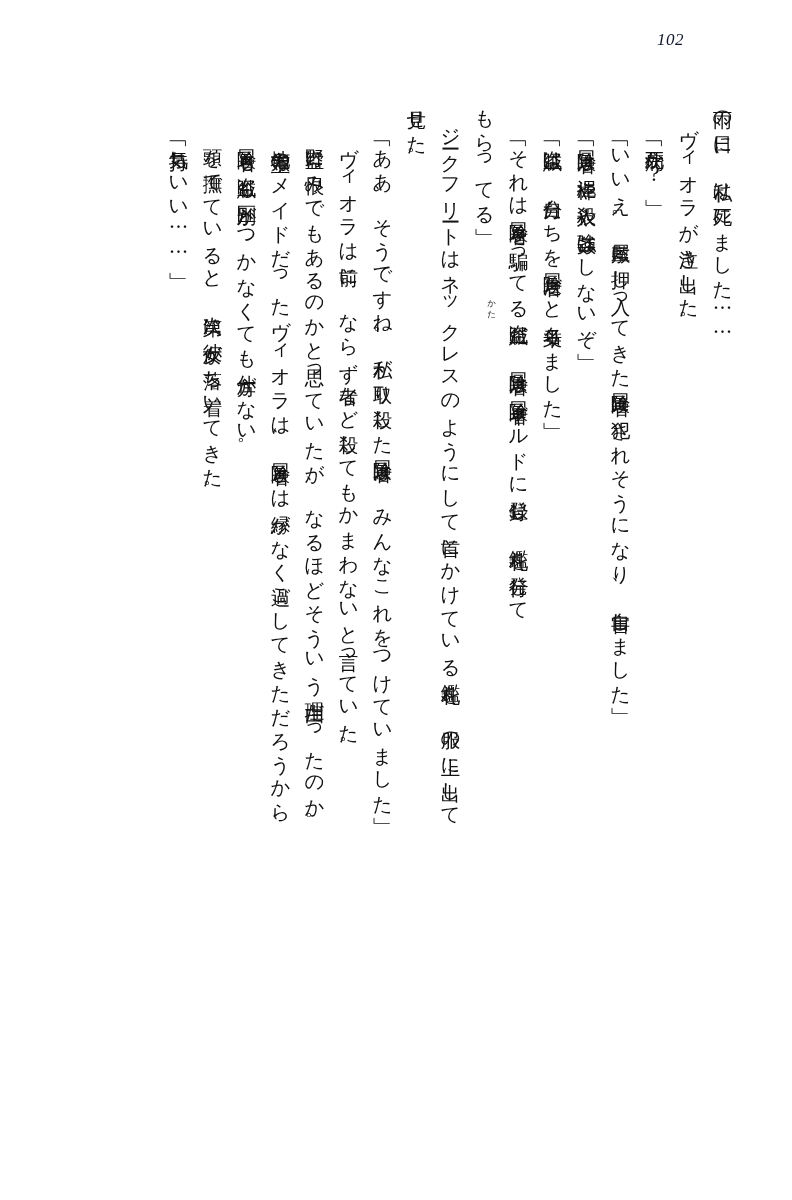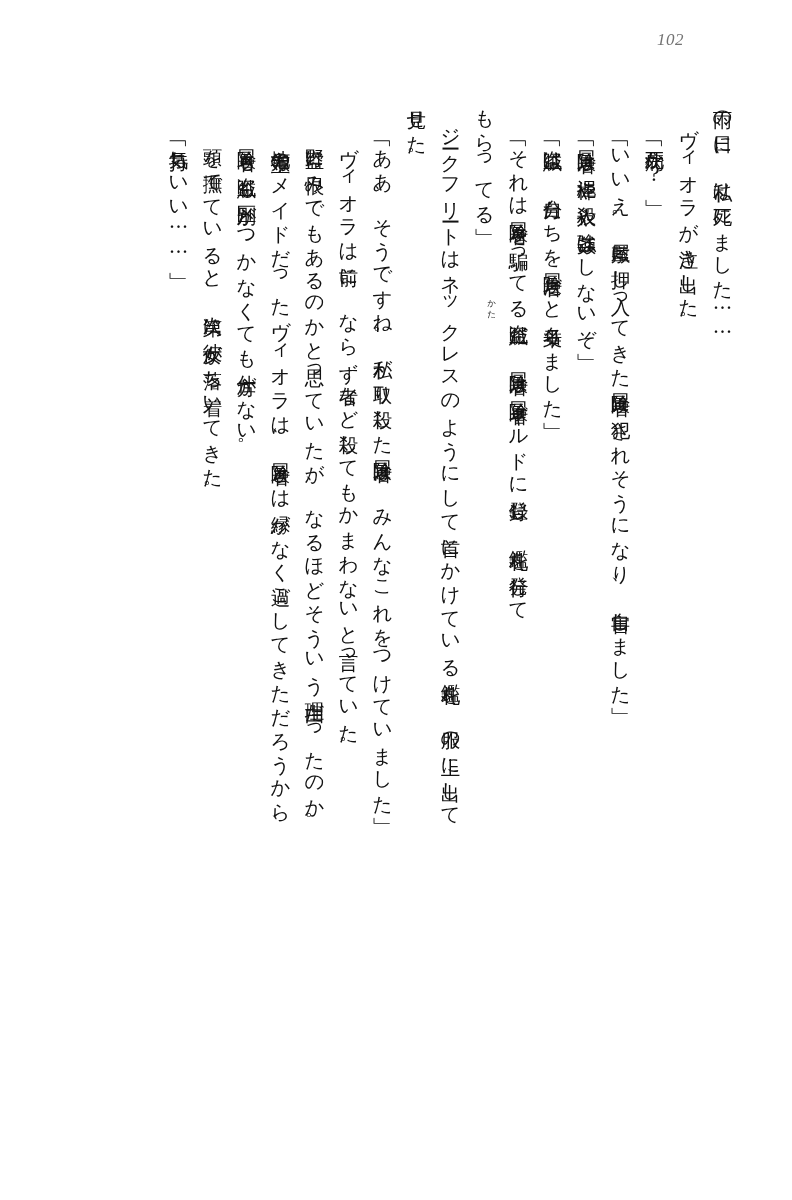--- a/index.html
+++ b/index.html
@@ -22,21 +22,21 @@
     background: #ffffff;
   }
 
   .page-number {
     position: absolute;
     top: 30px;
     right: 108px;
     font-family: "Liberation Serif", "DejaVu Serif", serif;
     font-style: italic;
     font-size: 17px;
-    color: #737373;
+    color: #0f172a;
     letter-spacing: 0.5px;
   }
 
   
   .body-text {
     position: absolute;
     top: 96px;
     right: 60px;
     left: 40px;
     height: 1030px;

